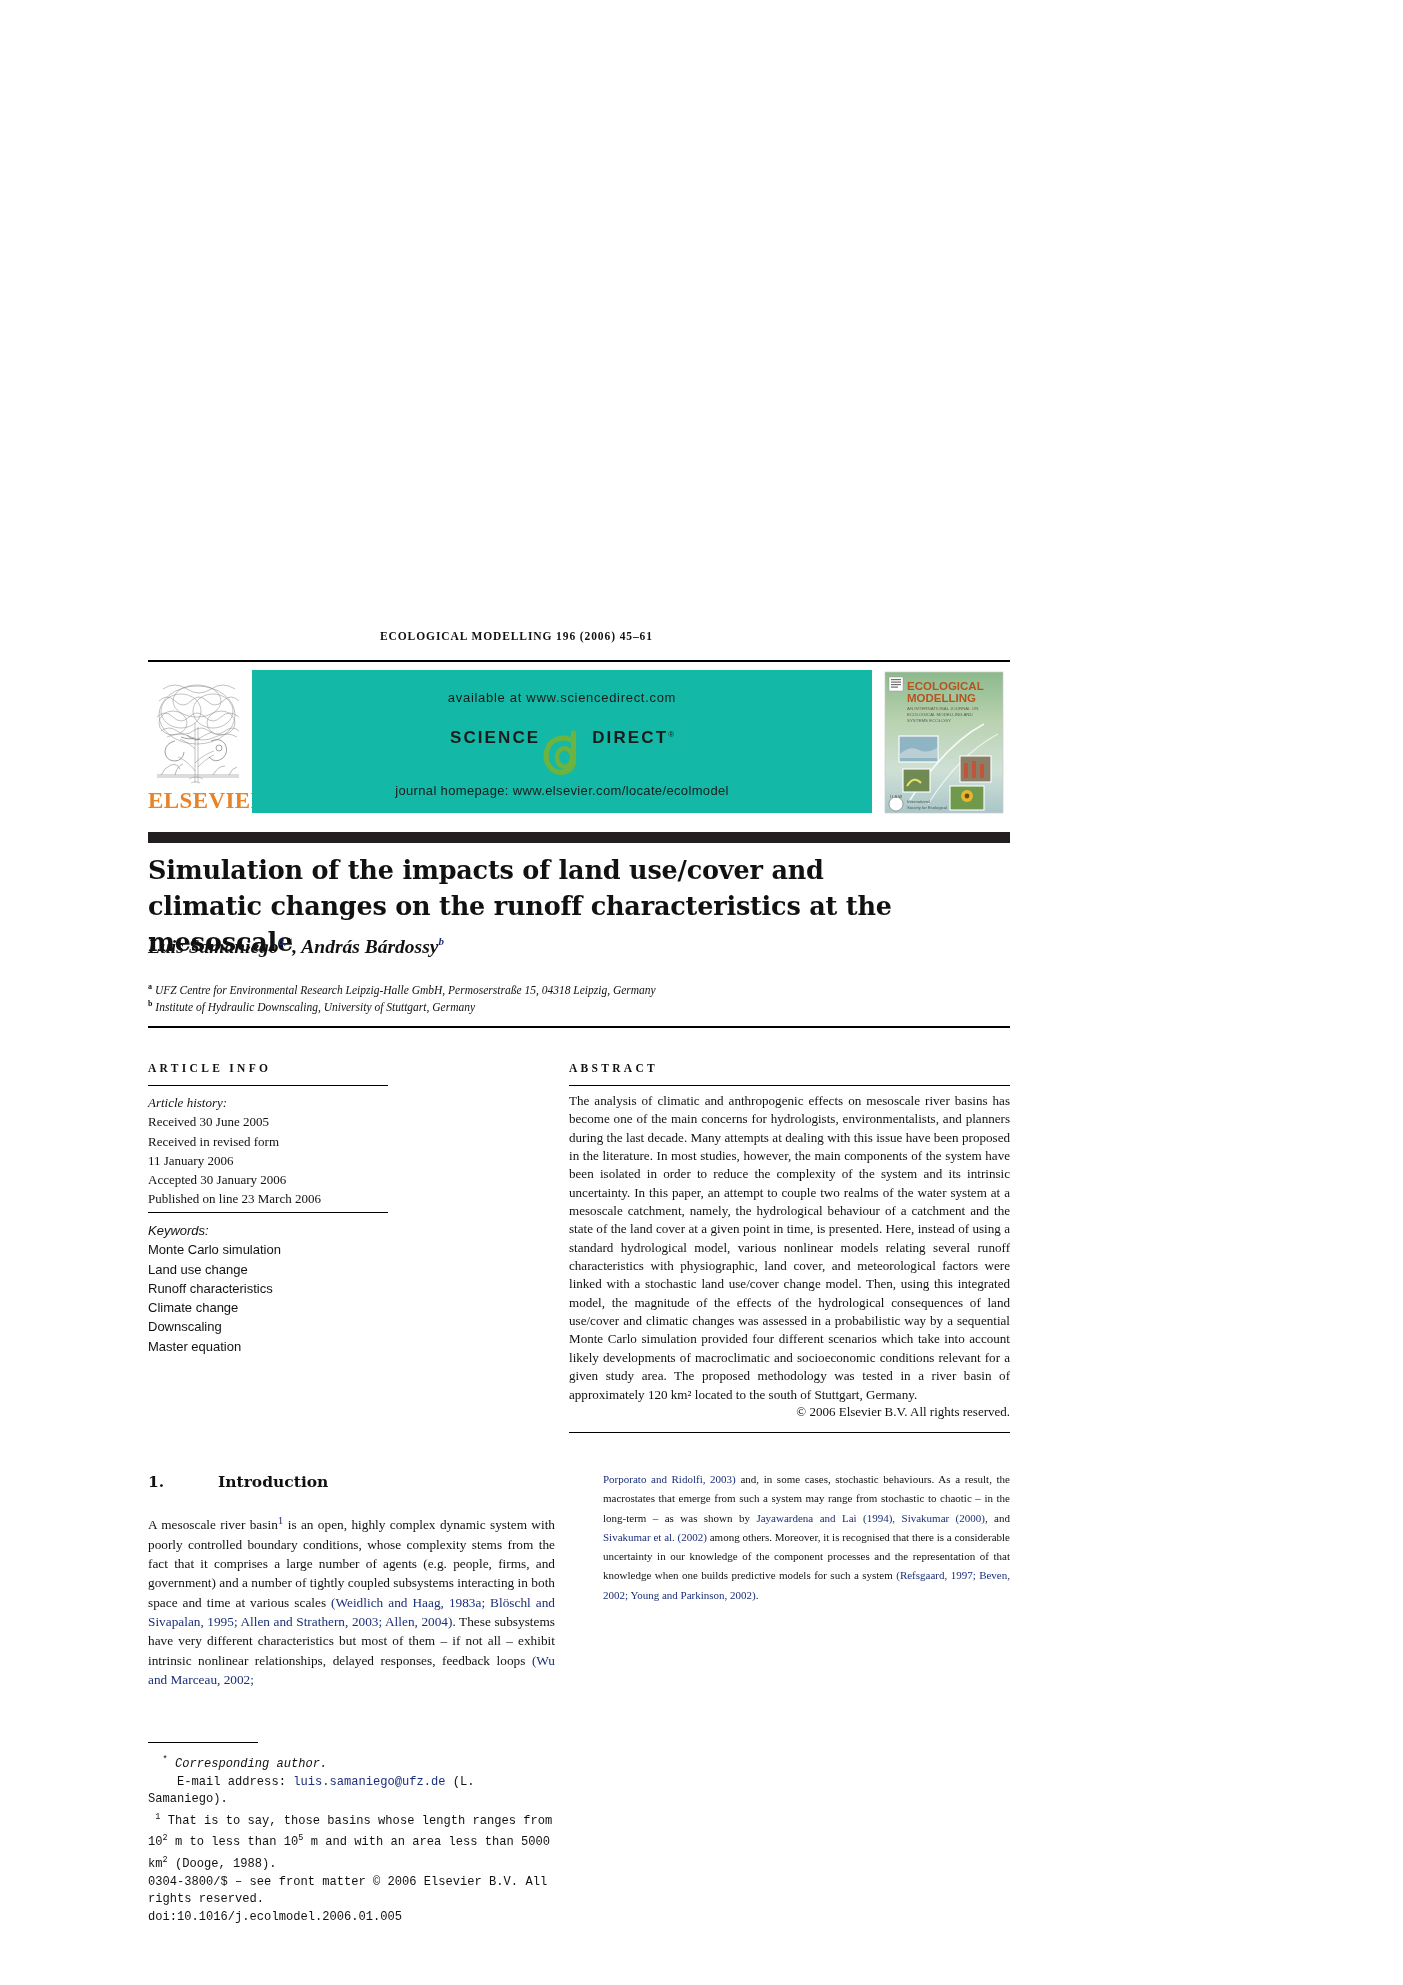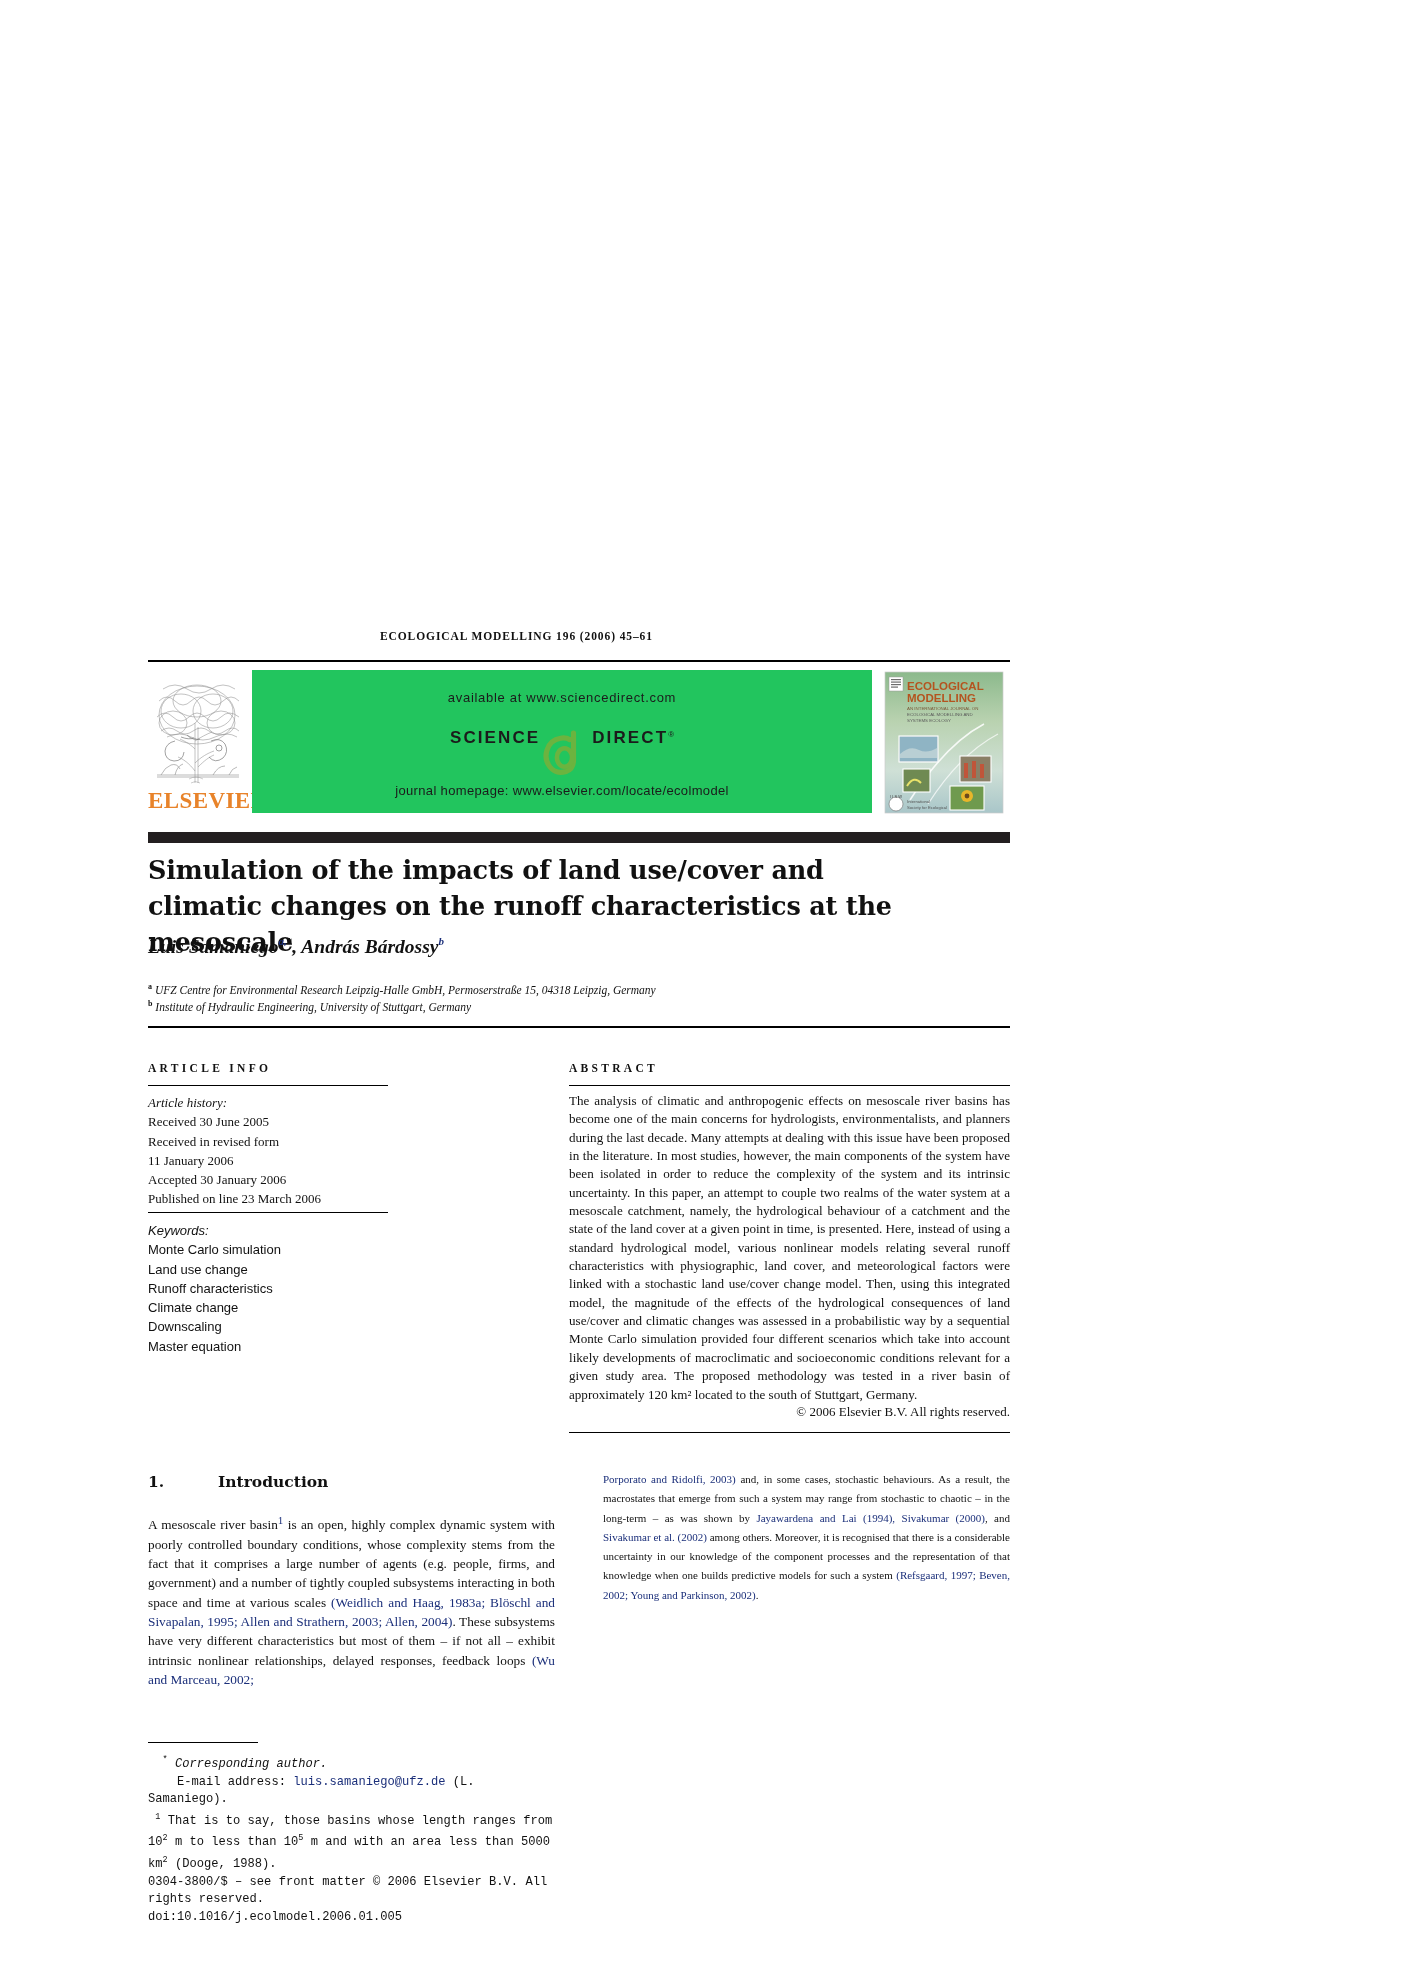--- a/index.html
+++ b/index.html
@@ -78,21 +78,21 @@
     font-weight: 700;
     font-size: 23px;
     letter-spacing: 0.4px;
     line-height: 26px;
   }
 
   .sd-box {
     position: absolute;
     left: 104px; top: 2px;
     width: 620px; height: 143px;
-    background: #22c55e;
+    background: #14b8a6;
   }
   .sd-avail {
     position: absolute;
     left: 0; top: 20px;
     width: 620px;
     text-align: center;
     font-family: "Liberation Sans", sans-serif;
     font-size: 13px;
     letter-spacing: 0.7px;
     color: #1b1b1b;
@@ -452,21 +452,21 @@
     </div>
   </div>
 
   <div class="blackbar"></div>
 
   <div class="title">Simulation of the impacts of land use/cover and climatic changes on the runoff characteristics at the mesoscale</div>
 
   <div class="authors"><span>Luis Samaniego</span><sup class="cite">a,</sup><sup class="star">*</sup>, <span>András Bárdossy</span><sup class="cite">b</sup></div>
 
   <div class="affil affil-a"><sup>a</sup> <span>UFZ Centre for Environmental Research Leipzig-Halle GmbH, Permoserstraße 15, 04318 Leipzig, Germany</span></div>
-  <div class="affil affil-b"><sup>b</sup> <span>Institute of Hydraulic Engineering, University of Stuttgart, Germany</span></div>
+  <div class="affil affil-b"><sup>b</sup> <span>Institute of Hydraulic Downscaling, University of Stuttgart, Germany</span></div>
 
   <div class="rule-info"></div>
 
   <div class="colhead info">ARTICLE INFO</div>
   <div class="colhead abstract">ABSTRACT</div>
 
   <div class="hr-thin hr-info1"></div>
   <div class="hr-thin hr-info2"></div>
   <div class="hr-thin hr-abs1"></div>
   <div class="hr-thin hr-abs2"></div>

